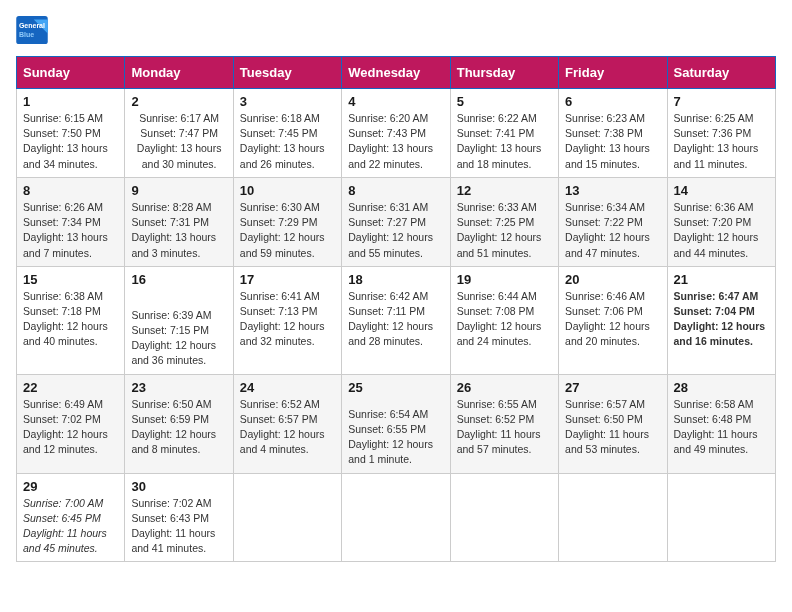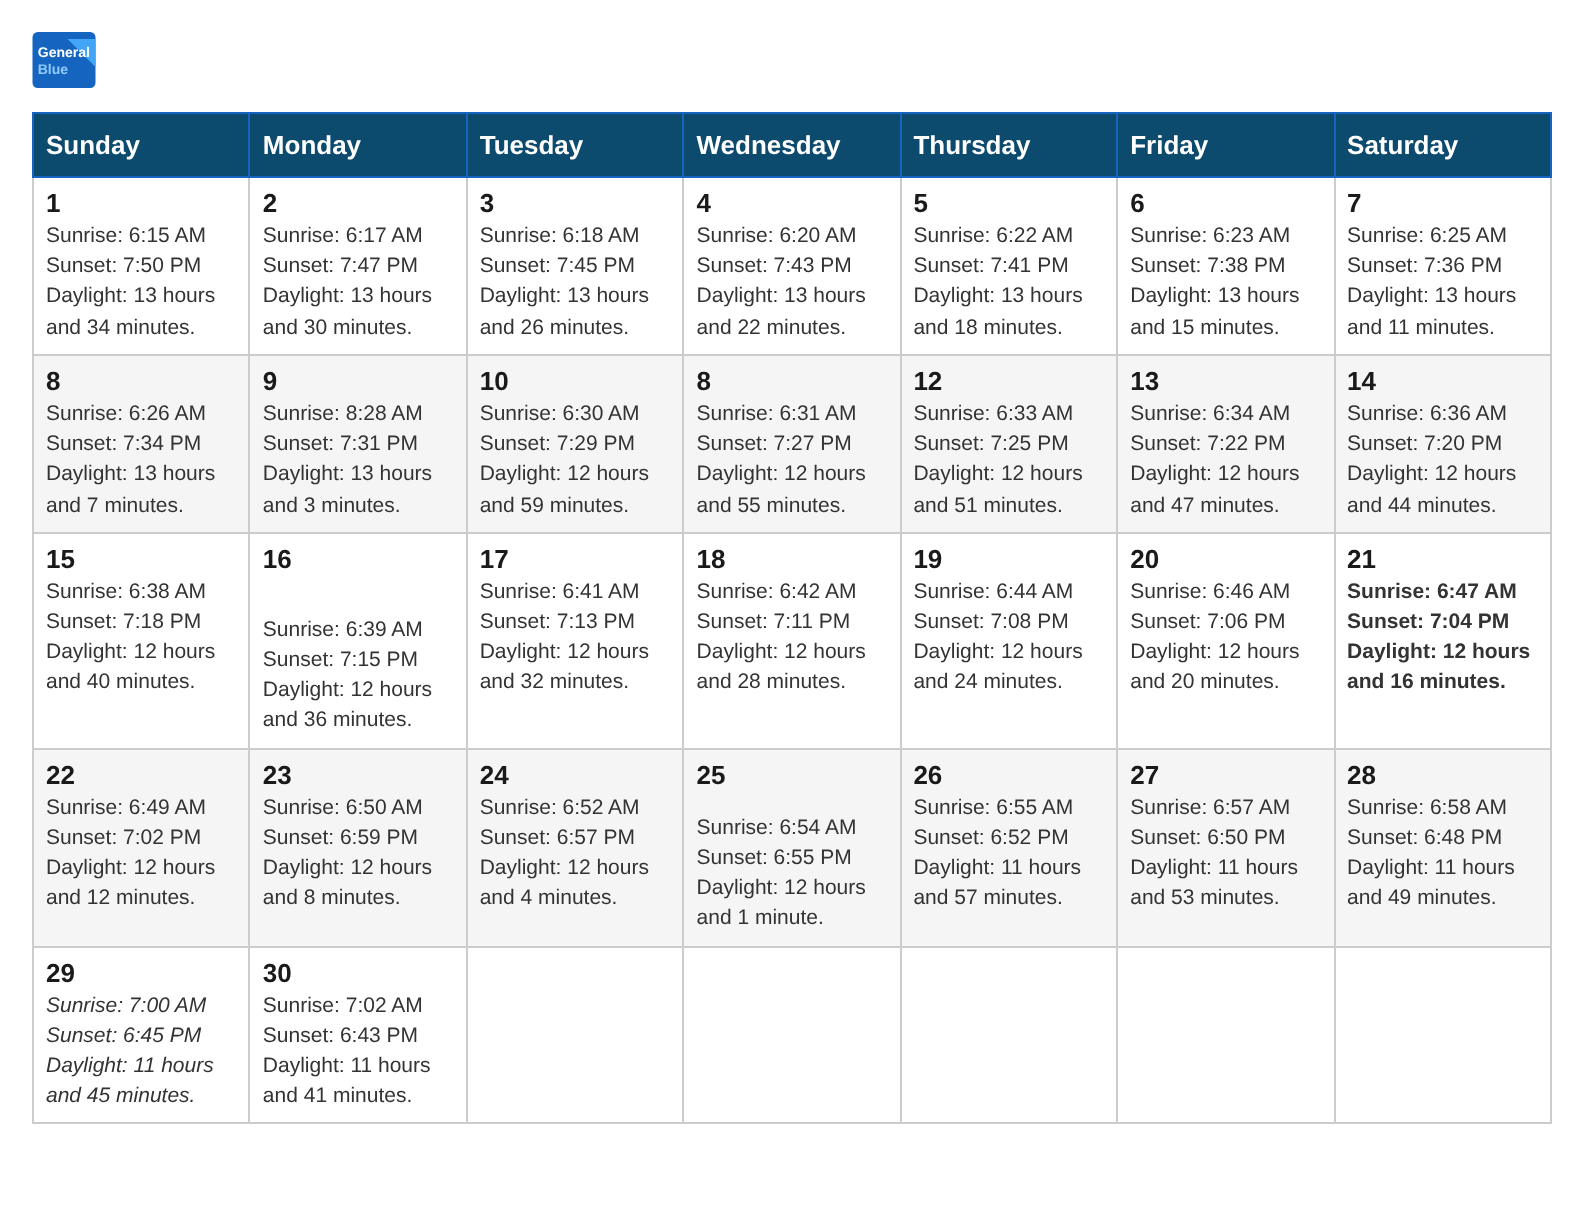--- a/index.html
+++ b/index.html
@@ -36,21 +36,21 @@
     .location-title {
       font-size: 16px;
       color: #444;
     }
     .calendar {
       width: 100%;
       border-collapse: collapse;
       font-size: 11px;
     }
     .calendar th {
-      background: #0c4a6e;
+      background: #be185d;
       color: #fff;
       padding: 8px 6px;
       text-align: left;
       font-size: 13px;
       font-weight: bold;
       border: 1px solid #1565C0;
     }
     .calendar td {
       border: 1px solid #ccc;
       vertical-align: top;
@@ -112,21 +112,21 @@
   <tr>
         <td>
           <span class="day-num">1</span>
           <div class="day-info" style="white-space: pre-line;">Sunrise: 6:15 AM
 Sunset: 7:50 PM
 Daylight: 13 hours
 and 34 minutes.</div>
         </td>
         <td>
           <span class="day-num">2</span>
-          <div class="day-info" style="white-space: pre-line;">Sunrise: 6:17 AM
+          <div class="day-info" style="white-space: pre-line; text-align: center;">Sunrise: 6:17 AM
 Sunset: 7:47 PM
 Daylight: 13 hours
 and 30 minutes.</div>
         </td>
         <td>
           <span class="day-num">3</span>
           <div class="day-info" style="white-space: pre-line;">Sunrise: 6:18 AM
 Sunset: 7:45 PM
 Daylight: 13 hours
 and 26 minutes.</div>

